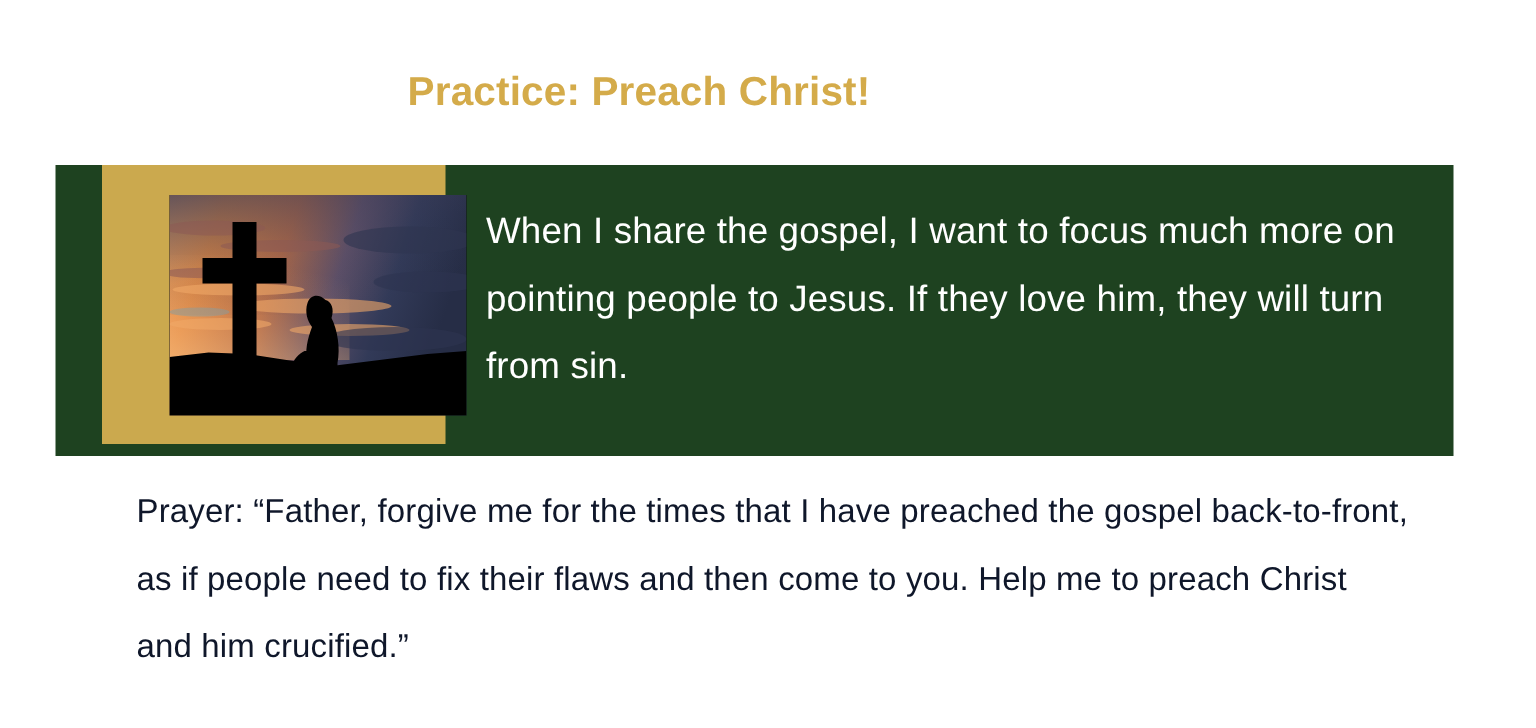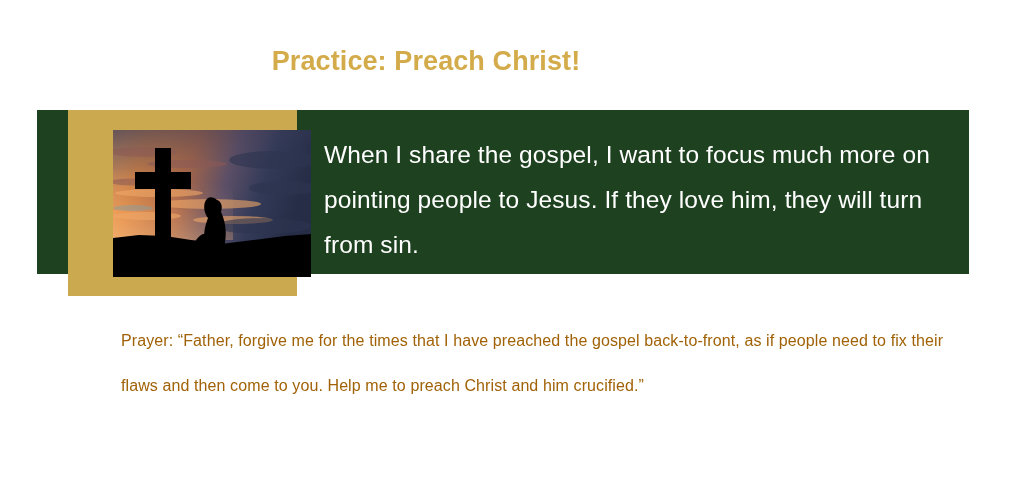--- a/index.html
+++ b/index.html
@@ -30,21 +30,21 @@
     line-height: 34px;
     white-space: nowrap;
   }
 
   
   .quote-panel {
     position: absolute;
     left: 37px;
     top: 110px;
     width: 932px;
-    height: 164px;
+    height: 194px;
     background: #1e4220;
     box-sizing: border-box;
   }
 
   
   .photo-band {
     position: absolute;
     left: 31px;           
     top: 0;
     width: 229px;         
@@ -75,25 +75,24 @@
     line-height: 45px;
     letter-spacing: 0.1px;
   }
 
   
   .prayer-text {
     position: absolute;
     left: 91px;
     top: 318px;
     width: 848px;
-    color: #a16207;
-    font-size: 16px;
+    color: #0f172a;
+    font-size: 22px;
     line-height: 45px;
     letter-spacing: 0.1px;
-    margin-left: 30px;
   }
 </style>
 </head>
 <body>
 
 <div class="slide-title">Practice: Preach Christ!</div>
 
 <div class="quote-panel">
 
   <div class="photo-band">

